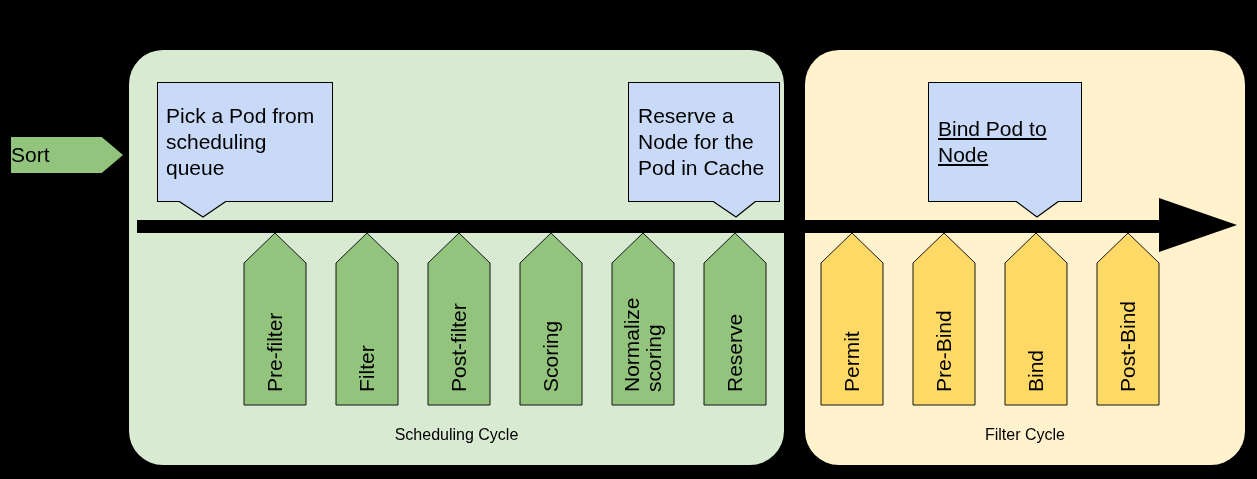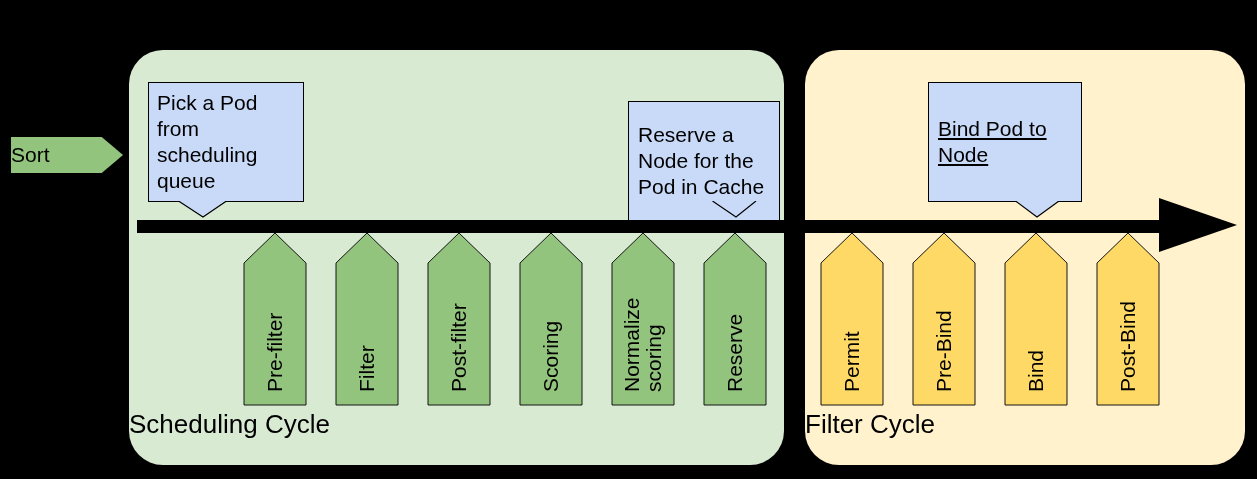--- a/index.html
+++ b/index.html
@@ -24,43 +24,43 @@
     position:absolute; left:1159px; top:198px; width:78px; height:54px; background:#000;
     clip-path:polygon(0 0, 100% 50%, 0 100%);
   }
 
   .callout {
     position:absolute; top:82px; height:120px; background:var(--callout,#c9daf8);
     border:1px solid #000; box-sizing:border-box;
     display:flex; align-items:center; padding:0 9px;
     font-size:21px; line-height:26px; white-space:pre-line;
   }
-  .callout-1 { left:148px; width:156px;padding-left:8px; }
-  .callout-2 { left:628px; width:152px;margin-top:19px; }
+  .callout-1 { left:157px; width:176px;padding-left:8px; }
+  .callout-2 { left:628px; width:152px; }
   .callout-3 { left:928px; width:154px;text-decoration:underline; }
   .tail { position:absolute; top:201px; }
   .tail-1 { left:178px; }
   .tail-2 { left:712px; }
   .tail-3 { left:1015px; }
   .tail path { fill:var(--callout,#c9daf8); stroke:#000; stroke-width:1.2; }
 
   .chevron { position:absolute; top:232px; width:64px; height:174px; }
   .chevron svg { position:absolute; left:0; top:0; }
   .chev-green  { fill:var(--green-phase,#93c47d);  stroke:#141414; stroke-width:1; }
   .chev-yellow { fill:var(--yellow-phase,#ffd966); stroke:#141414; stroke-width:1; }
   .chevlabel {
     position:absolute; left:-55px; top:55px; width:174px; height:64px;
     transform:rotate(-90deg); display:flex; align-items:center;
     padding-left:14px; box-sizing:border-box;
   }
   .chevlabel span { white-space:pre-line; font-size:21px; line-height:22px; }
 
   .cycle-title {
-    position:absolute; top:411px; 
-    font-size:26px; line-height:26px;
+    position:absolute; top:422px; text-align:center;
+    font-size:16px; line-height:26px;
   }
   .title-scheduling { left:129px; width:655px; }
   .title-binding   { left:805px; width:440px; }
 </style>
 </head>
 <body>
 
 <div class="stage">
 
   <div class="panel panel-scheduling"></div>

